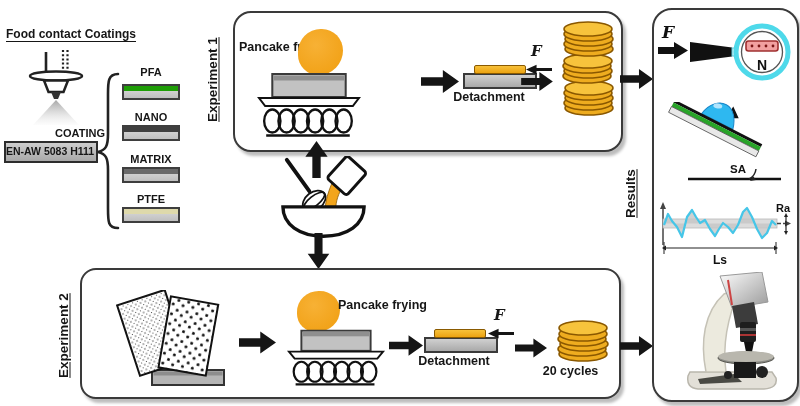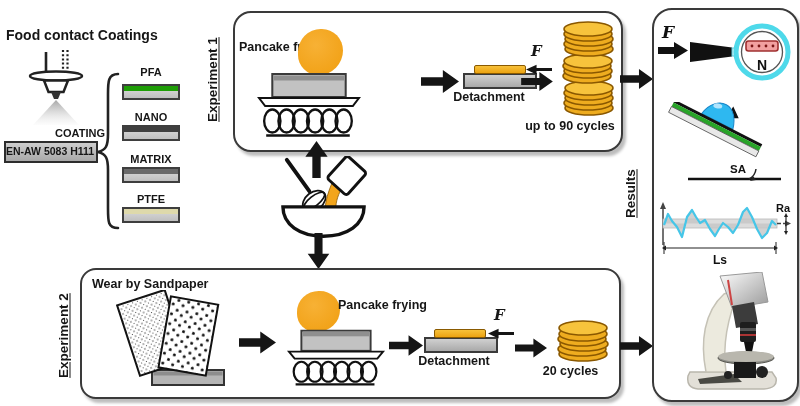--- a/index.html
+++ b/index.html
@@ -1,19 +1,19 @@
 <!DOCTYPE html>
 <html><head>
 <meta charset="utf-8">
 <style>
   html,body{margin:0;padding:0;background:#fff;}
   .canvas{position:relative;width:800px;height:406px;background:#fff;
           font-family:"Liberation Sans",sans-serif;color:#161616;overflow:hidden;}
   .abs{position:absolute;}
-  .title{position:absolute;font-size:14px;font-weight:bold;
+  .title{position:absolute;font-size:12px;font-weight:bold;text-decoration:underline;
          text-underline-offset:3px;white-space:nowrap;}
   .rbox{position:absolute;background:#fff;border:2.5px solid #3a3a3a;border-radius:18px;
         box-shadow:3px 4px 3px #bdbdbd;}
   .vlabel{position:absolute;font-weight:bold;font-size:13.5px;text-align:center;
           text-decoration:underline;text-underline-offset:2px;transform:rotate(-90deg);
           white-space:nowrap;}
   .lbl{position:absolute;font-weight:bold;font-size:12.5px;white-space:nowrap;}
   .lblc{text-align:center;white-space:normal;}
   .small-lbl{font-size:11px;}
   .samp-label{position:absolute;width:62px;text-align:center;font-weight:bold;font-size:11px;}
@@ -147,21 +147,20 @@
         <ellipse cx="26" cy="55" rx="24" ry="7"></ellipse>
       <ellipse cx="25" cy="50" rx="24" ry="7"></ellipse>
         <ellipse cx="26" cy="45" rx="24" ry="7" fill="#f7c33c"></ellipse>
       <ellipse cx="27" cy="33" rx="24" ry="7"></ellipse>
         <ellipse cx="26" cy="28" rx="24" ry="7"></ellipse>
       <ellipse cx="27" cy="23" rx="24" ry="7"></ellipse>
         <ellipse cx="26" cy="18" rx="24" ry="7"></ellipse>
       <ellipse cx="26" cy="13" rx="24" ry="7" fill="#f7c33c"></ellipse>
     </g>
   </svg>
-  <div class="lbl lblc" style="left:520px;top:119px;width:100px">up to 90 cycles</div>
 
   <svg class="arrow" style="left:620px;top:67px" width="33" height="24">
       <use href="#arr-r"></use>
     </svg>
 
   <svg class="arrow" style="left:305px;top:141px" width="23" height="37">
       <use href="#arr-u"></use>
     </svg>
 
   <svg class="abs" style="left:276px;top:156px" width="95" height="88" viewBox="0 0 95 90">
@@ -178,21 +177,20 @@
   </svg>
 
 
   <svg class="arrow" style="left:307px;top:233px" width="23" height="36">
       <use href="#arr-d"></use>
     </svg>
 
   <div class="rbox" style="left:80px;top:268px;width:537px;height:127px;border-radius:16px"></div>
   <div class="vlabel" style="left:8px;top:328px;width:110px">Experiment 2</div>
 
-  <div class="lbl" style="left:92px;top:277px">Wear by Sandpaper</div>
 
   <svg class="abs" style="left:100px;top:290px" width="132" height="100" viewBox="0 0 132 100">
     <defs>
       <pattern id="pgrit1" width="5" height="5" patternUnits="userSpaceOnUse">
         <circle cx="1" cy="1" r="0.7" fill="#333"></circle>
           <circle cx="3.5" cy="3.5" r="0.55" fill="#333"></circle>
       </pattern>
       <pattern id="pgrit2" width="10" height="10" patternUnits="userSpaceOnUse">
         <circle cx="2.5" cy="2.5" r="1.5" fill="#111"></circle>
           <circle cx="7.5" cy="7" r="1.5" fill="#111"></circle>

